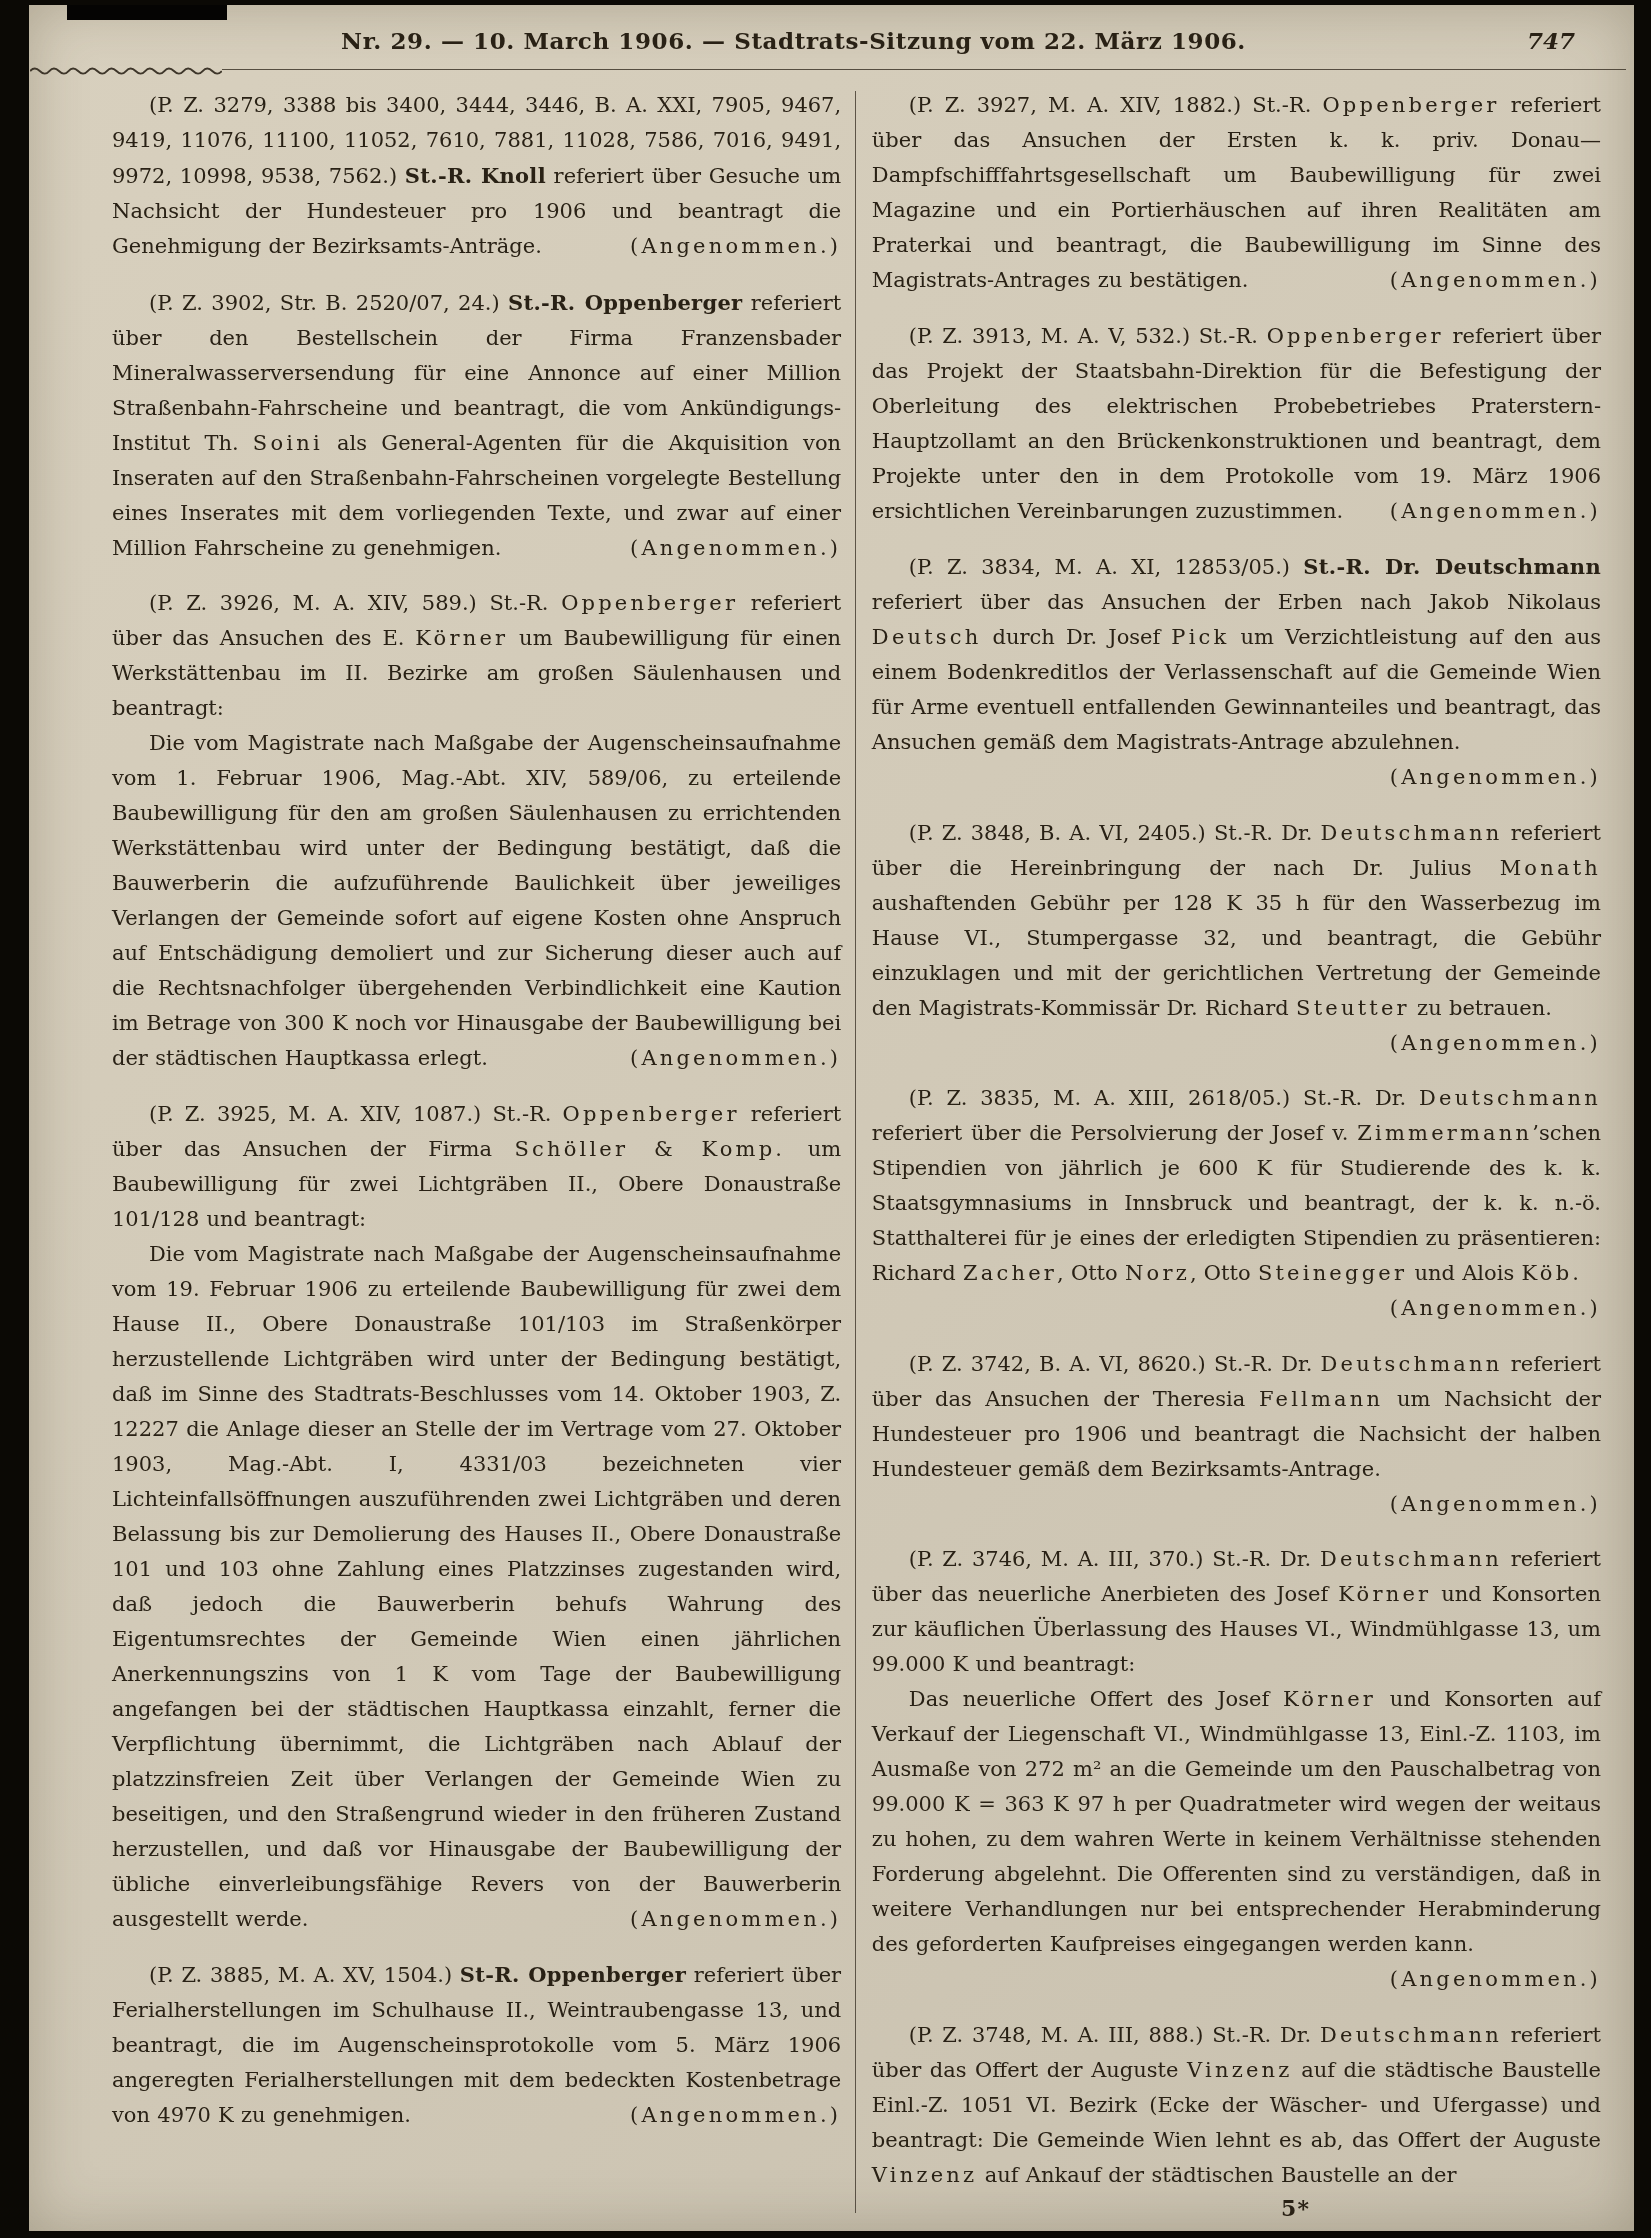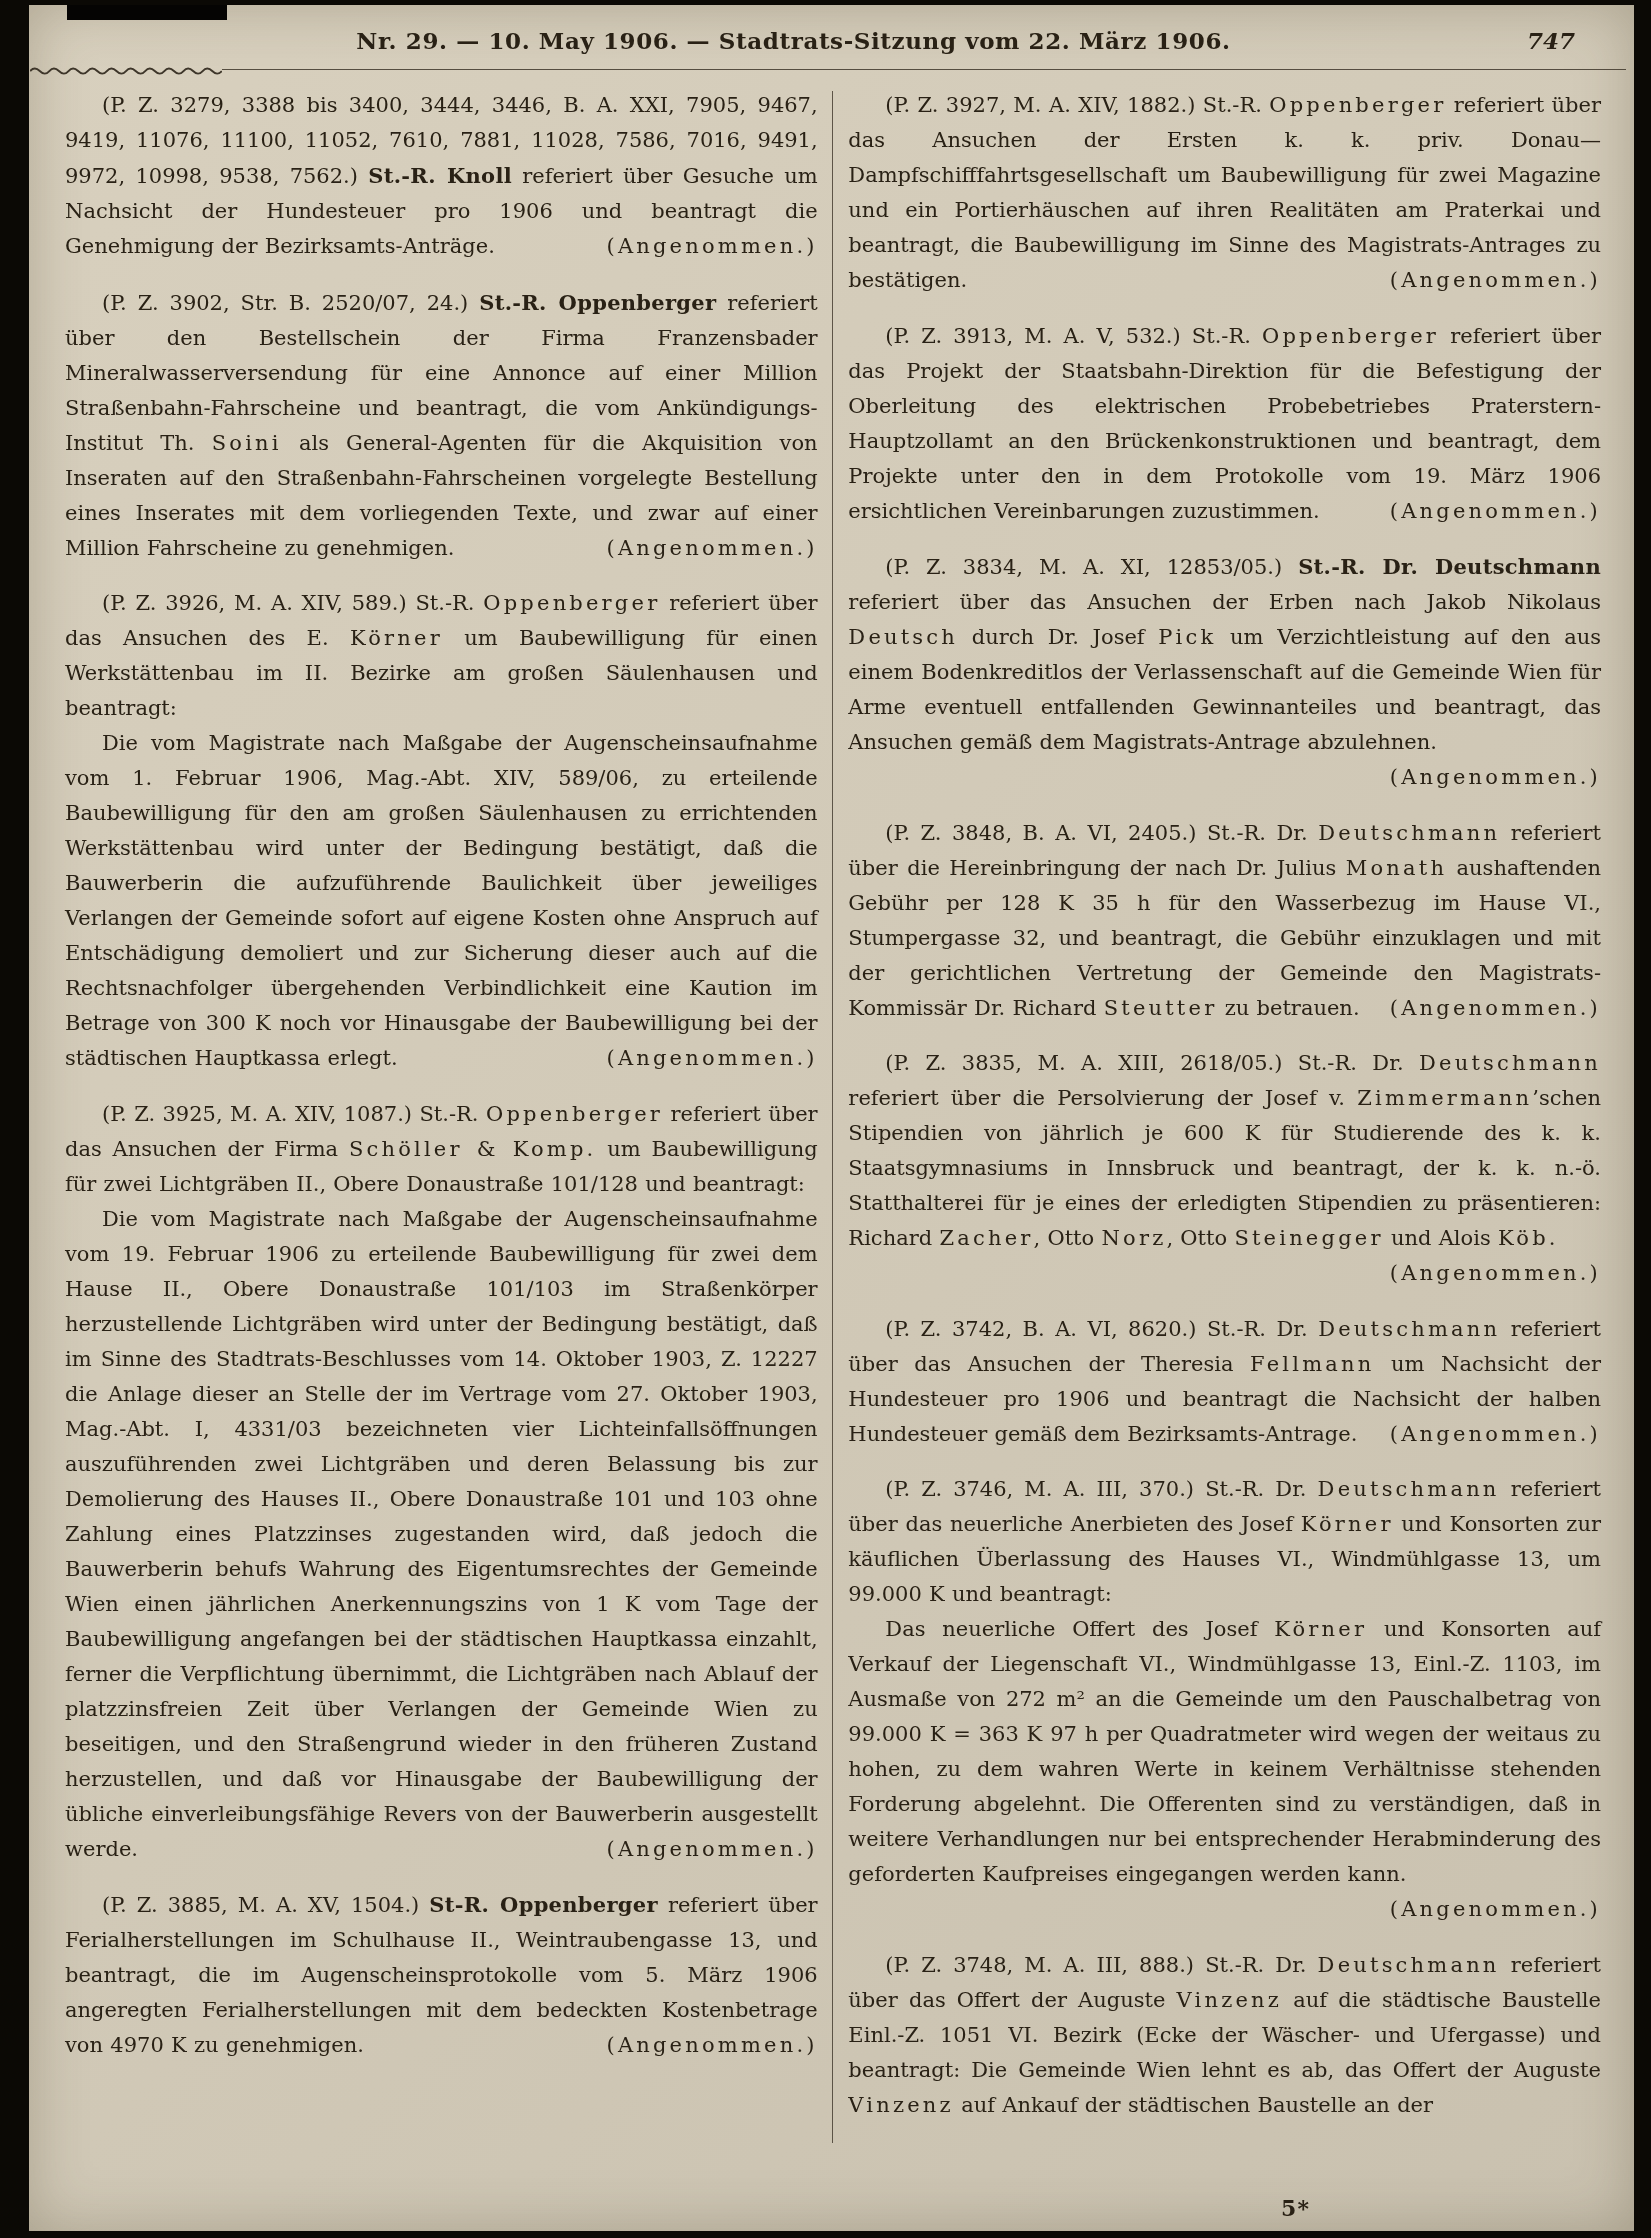--- a/index.html
+++ b/index.html
@@ -43,21 +43,21 @@
     display:flex;align-items:center;
     margin:0 7.7px 3.8px 1.3px;height:11.5px;
   }
   .rule-row svg{flex:0 0 auto;display:block;}
   .rule-line{flex:1 1 auto;height:0;border-top:1.9px solid var(--rule);opacity:.85;}
   .columns{
     display:flex;
     padding:9px 33px 0 36px;
   }
   .col{flex:1 1 0;min-width:0;}
-  .col-left{padding-right:14px;}
+  .col-left{padding-right:14px;margin-left:47px;}
   .col-right{padding-left:15.4px;}
   .col-divider{
     flex:0 0 1.3px;background:var(--rule);opacity:.8;
     margin-top:2.6px;
   }
   .para{margin-bottom:20.5px;}
   .block{
     font-size:21px;
     line-height:35px;
     text-align:justify;
@@ -80,21 +80,21 @@
 </style>
 </head>
 <body>
 
 <div class="scan">
   <div class="page">
     <div class="notch"></div>
 
     <div class="page-header">
       <div class="header-center">
-        <span>Nr. 29. — 10. May 1906. — </span><span class="hdr-bold">Stadtrats-Sitzung vom 22. März 1906.</span>
+        <span>Nr. 29. — 10. March 1906. — </span><span class="hdr-bold">Stadtrats-Sitzung vom 22. März 1906.</span>
       </div>
       <div class="page-number">747</div>
     </div>
 
     <div class="rule-row">
       <svg width="192" height="11.5" viewBox="0 0 300 18">
         <path d="M0 11 Q 7 3, 15 11 T 30 11 T 45 11 T 60 11 T 75 11 T 90 11 T 105 11 T 120 11 T 135 11 T 150 11 T 165 11 T 180 11 T 195 11 T 210 11 T 225 11 T 240 11 T 255 11 T 270 11 T 285 11 T 300 11" fill="none" stroke="#3e362a" stroke-width="3"></path>
       </svg>
       <div class="rule-line"></div>
     </div>

